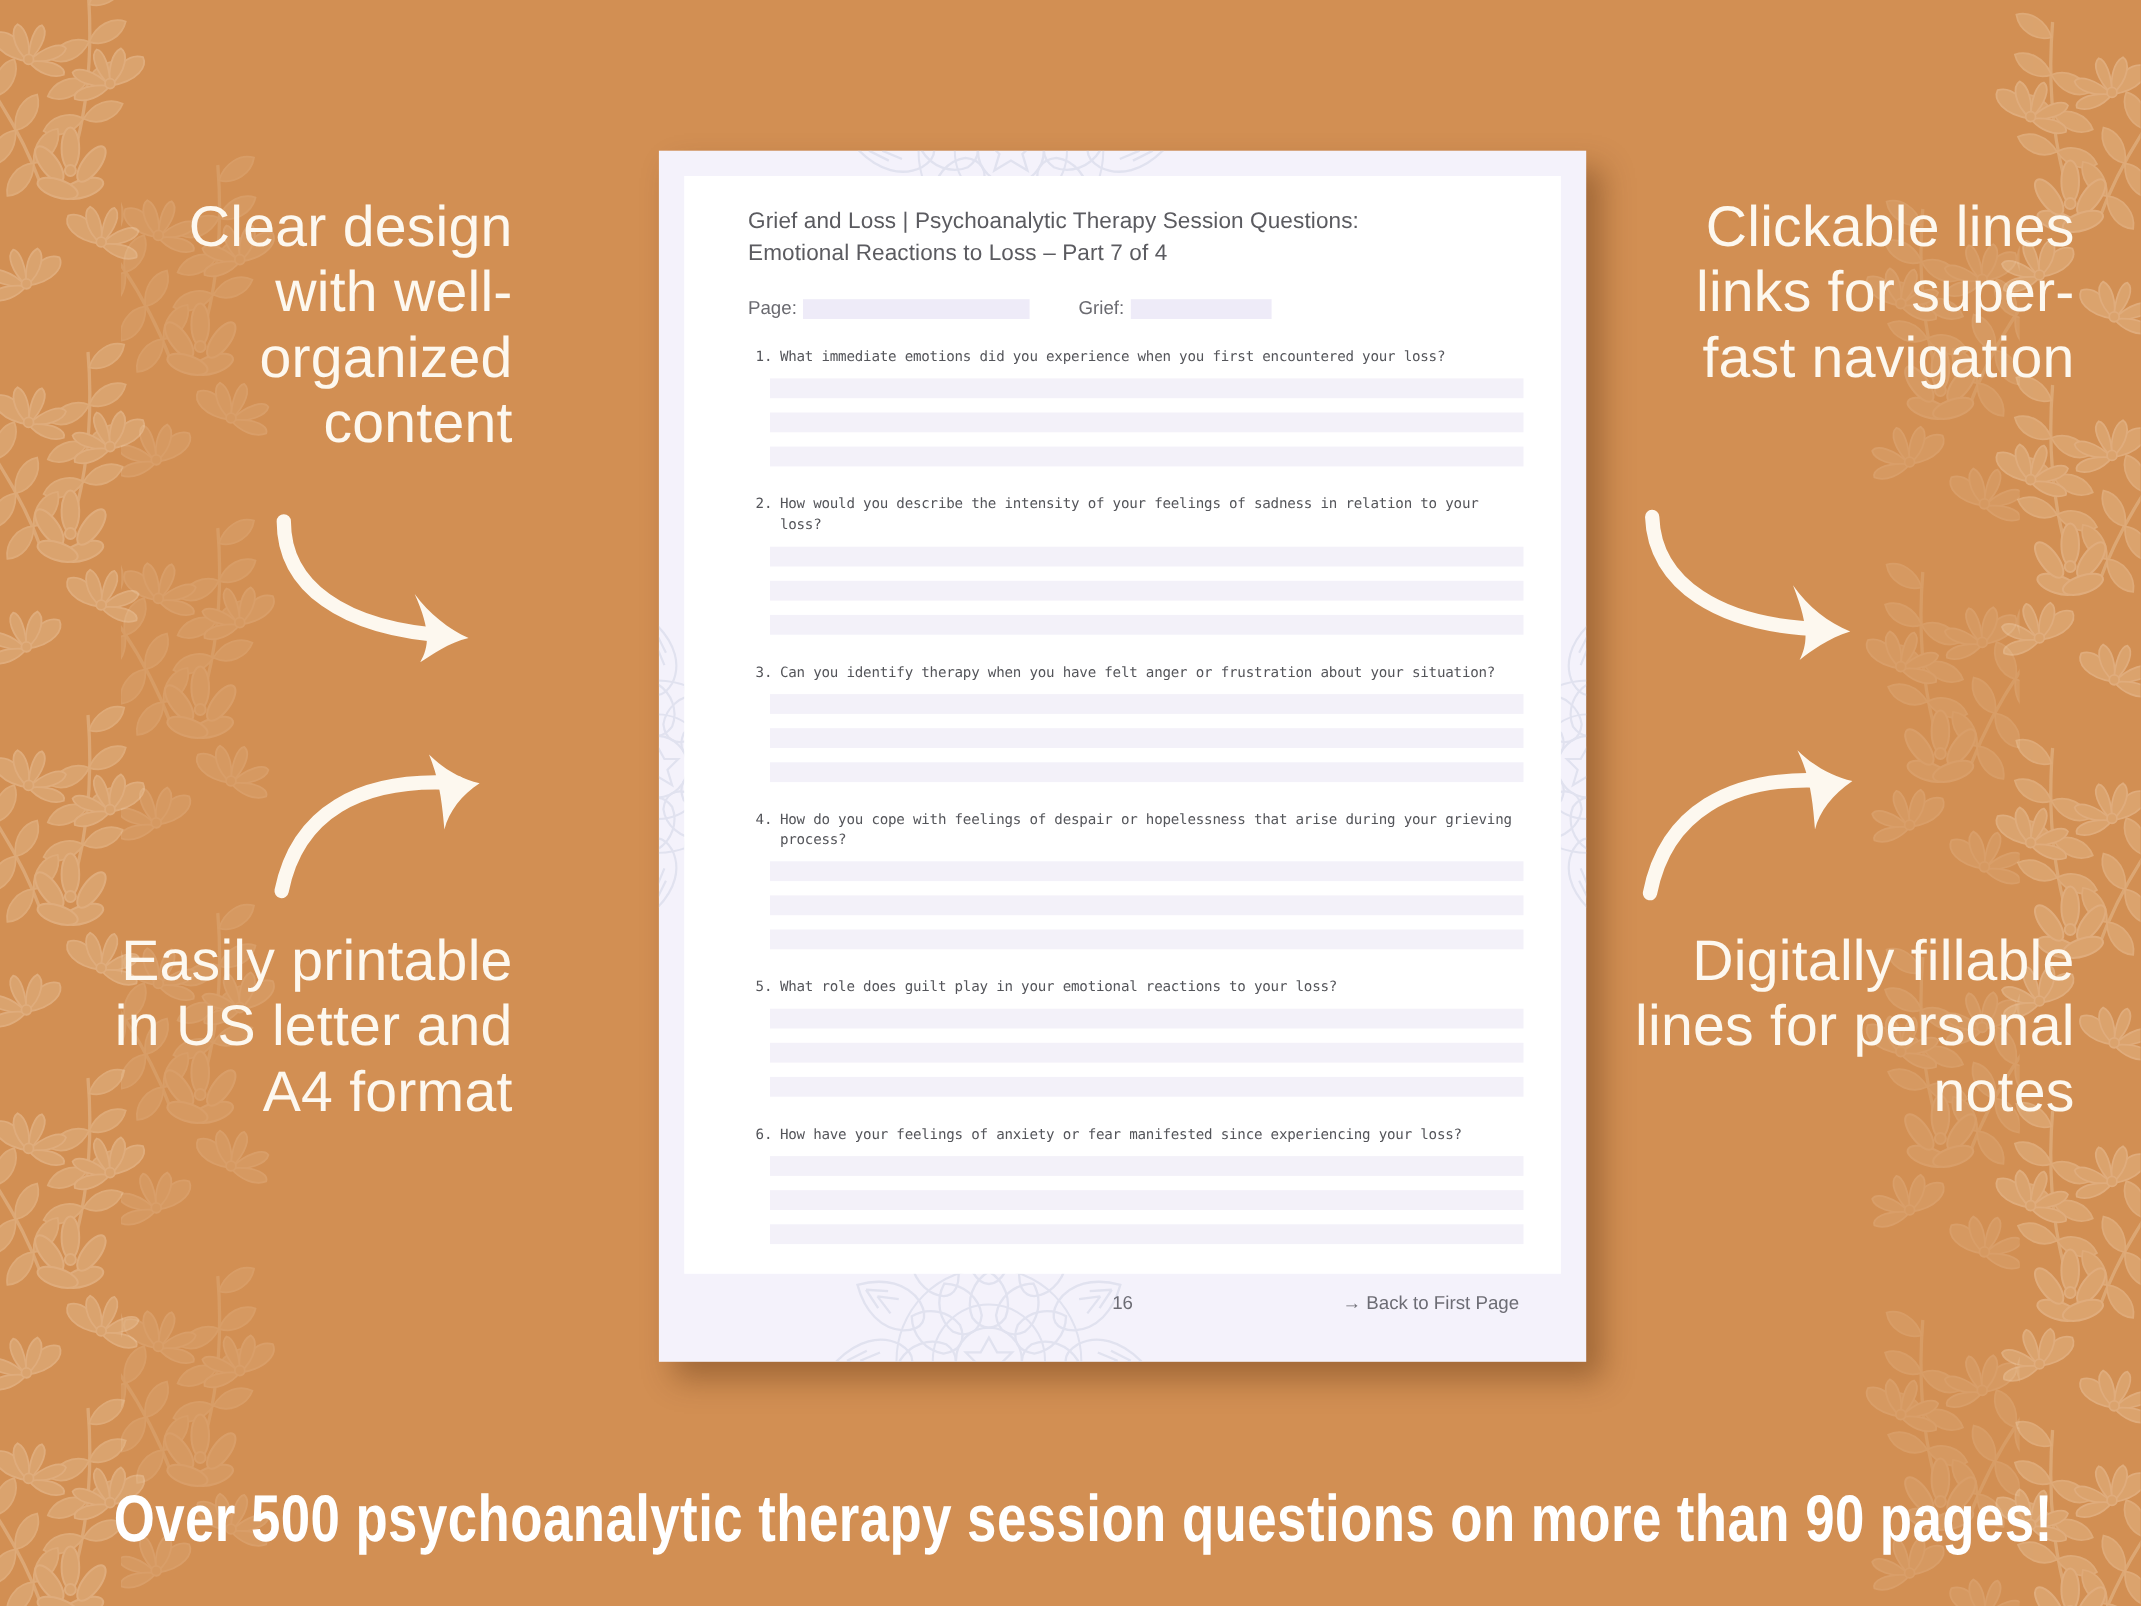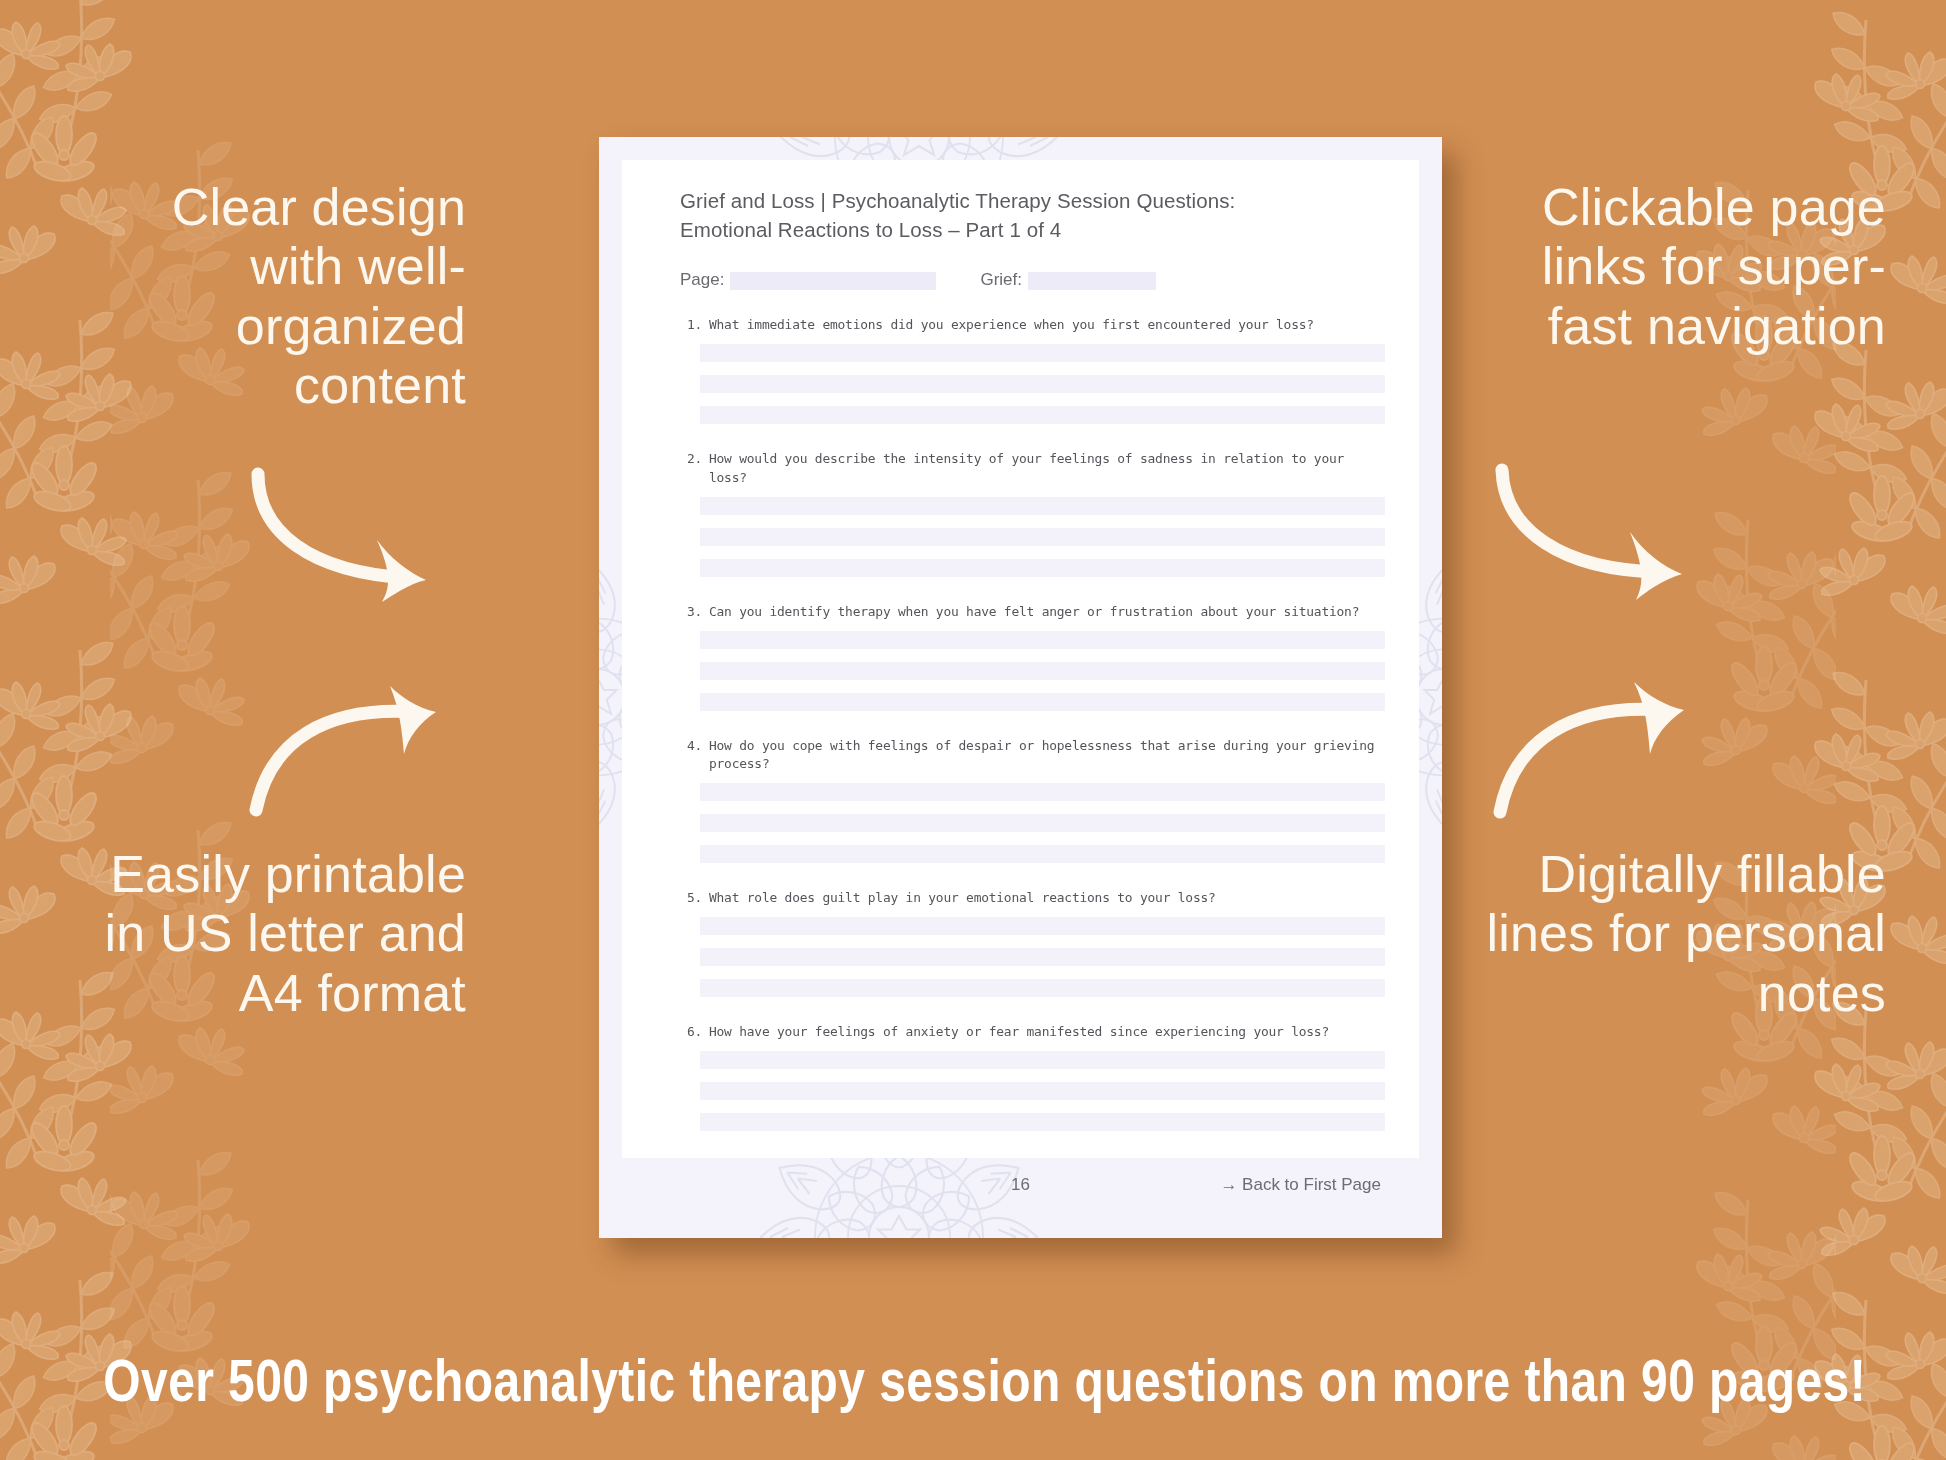--- a/index.html
+++ b/index.html
@@ -183,21 +183,21 @@
   <svg viewBox="0 0 150 1460" preserveAspectRatio="none" xmlns="http://www.w3.org/2000/svg">
     <use href="#motif" y="160"></use>
     <use href="#motif" y="490"></use>
     <use href="#motif" y="840"></use>
     <use href="#motif" y="1170"></use>
   </svg>
 </div>
 
 <div class="caption" id="cap-tl">Clear design with well-organized content</div>
 <div class="caption" id="cap-bl">Easily printable in US letter and A4 format</div>
-<div class="caption" id="cap-tr">Clickable page links for super-fast navigation</div>
+<div class="caption" id="cap-tr">Clickable lines links for super-fast navigation</div>
 <div class="caption" id="cap-br">Digitally fillable lines for personal notes</div>
 
 <div class="arrow" id="arw-tl">
   <svg viewBox="0 0 220 140" xmlns="http://www.w3.org/2000/svg">
     <path d="M18 12 C 18 70 70 110 168 116" stroke="#fdf8ef" stroke-width="13" fill="none" stroke-linecap="round"></path>
     <path d="M137 78 C 150 96 168 110 186 118 C 168 122 152 134 142 140 C 150 126 152 112 137 78 Z" fill="#fdf8ef"></path>
   </svg>
 </div>
 
 <div class="arrow" id="arw-bl">
@@ -269,21 +269,21 @@
   <div class="mandala" id="md-right">
     <svg viewBox="-100 -100 200 200" xmlns="http://www.w3.org/2000/svg">
         <use href="#mandala-full"></use>
       </svg>
   </div>
 
   <div id="sheet">
     <div id="doc-inner">
       <div class="doc-title">
         <div>Grief and Loss | Psychoanalytic Therapy Session Questions:</div>
-        <div>Emotional Reactions to Loss   – Part 1 of 4</div>
+        <div>Emotional Reactions to Loss   – Part 7 of 4</div>
       </div>
 
       <div class="namerow">
         <span class="lbl">Page:</span>
         <span class="fill" id="name-fill"></span>
         <span class="gap"></span>
         <span class="lbl">Grief:</span>
         <span class="fill" id="date-fill"></span>
       </div>
 

